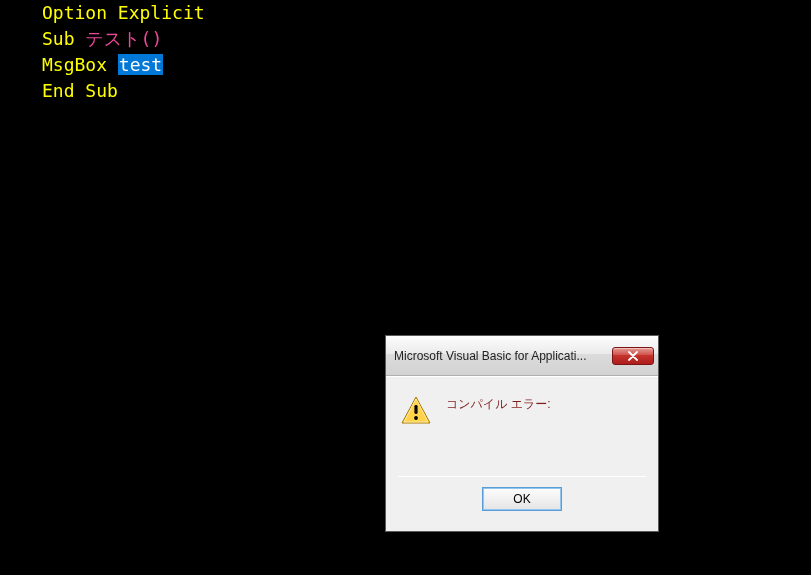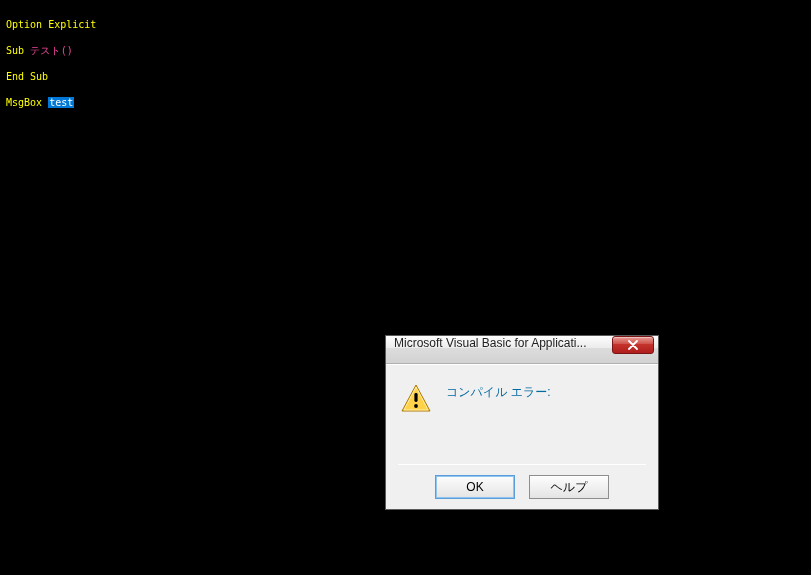--- a/index.html
+++ b/index.html
@@ -5,23 +5,24 @@
     * { margin: 0; padding: 0; box-sizing: border-box; }
     body {
       width: 811px;
       height: 575px;
       background: #000;
       font-family: "MS Gothic", "Consolas", monospace;
       position: relative;
       overflow: hidden;
     }
     .code-editor {
-      padding: 16px 6px;
-      font-size: 10px;
+      padding: 4px 6px;
+      font-size: 18px;
       line-height: 18px;
+      margin-left: 36px;
     }
     .code-line {
       white-space: pre;
       color: #ffff00;
       margin-bottom: 8px;
     }
     .keyword { color: #ffff00; }
     .identifier { color: #ec4899; }
     .highlighted {
       background: #0078d7;
@@ -32,24 +33,25 @@
       position: absolute;
       left: 385px;
       top: 335px;
       width: 274px;
       background: #f0f0f0;
       border: 1px solid #5a5a5a;
       box-shadow: 0 0 12px rgba(0,0,0,0.5);
       font-family: "Segoe UI", "Meiryo", sans-serif;
     }
     .dialog-titlebar {
-      height: 28px;
+      height: 40px;
       background: linear-gradient(to bottom, #fdfdfd 0%, #ebebeb 45%, #dcdcdc 46%, #d2d2d2 100%);
       border-bottom: 1px solid #b0b0b0;
       display: flex;
+      align-items: center;
       padding: 0 4px 0 8px;
       font-size: 12px;
       color: #222;
     }
     .dialog-title {
       flex: 1;
       white-space: nowrap;
       overflow: hidden;
       text-overflow: ellipsis;
     }
@@ -65,41 +67,41 @@
       cursor: default;
       box-shadow: inset 0 1px 0 rgba(255,255,255,0.4);
     }
     .close-btn svg { display: block; }
     .dialog-body {
       padding: 18px 14px 12px 14px;
       min-height: 100px;
       display: flex;
       gap: 14px;
       font-size: 12px;
-      color: #0369a1;
+      color: #7f1d1d;
       border-top: 1px solid #fff;
     }
     .dialog-icon {
       flex: 0 0 auto;
       width: 32px;
       height: 32px;
     }
     .dialog-text {
       flex: 1;
       line-height: 1.5;
     }
     .dialog-text .msg1 { margin-bottom: 14px; }
     .dialog-sep {
       height: 1px;
       background: #cfcfcf;
       margin: 0 12px;
       border-bottom: 1px solid #fff;
     }
     .dialog-buttons {
-      padding: 10px 12px 10px 12px;
+      padding: 10px 12px 20px 12px;
       display: flex;
       justify-content: center;
       gap: 14px;
     }
     .dlg-btn {
       width: 80px;
       height: 24px;
       background: linear-gradient(to bottom, #fdfdfd, #e4e4e4);
       border: 1px solid #8e8e8e;
       font-size: 12px;
@@ -111,22 +113,22 @@
       border: 1px solid #5b9dd8;
       box-shadow: 0 0 0 1px #8fc5ee inset, inset 0 1px 0 #fff;
     }
   </style>
 </head>
 <body>
 
 <div class="code-editor">
   <div class="code-line"><span class="keyword">Option Explicit</span></div>
   <div class="code-line"><span class="keyword">Sub</span><span class="identifier"> テスト()</span></div>
+  <div class="code-line"><span class="keyword">MsgBox </span><span class="highlighted">test</span></div>
   <div class="code-line"><span class="keyword">End Sub</span></div>
-  <div class="code-line"><span class="keyword">MsgBox </span><span class="highlighted">test</span></div>
 </div>
 
 <div class="dialog">
   <div class="dialog-titlebar">
     <span class="dialog-title">Microsoft Visual Basic for Applicati...</span>
     <div class="close-btn">
       <svg width="12" height="10" viewBox="0 0 12 10">
         <path d="M2 1 L10 9 M10 1 L2 9" stroke="#fff" stroke-width="1.8" stroke-linecap="round"></path>
       </svg>
     </div>
@@ -140,15 +142,14 @@
         <circle cx="16" cy="23" r="1.9" fill="#000"></circle>
       </svg>
     </div>
     <div class="dialog-text">
       <div class="msg1">コンパイル エラー:</div>
     </div>
   </div>
   <div class="dialog-sep"></div>
   <div class="dialog-buttons">
     <button class="dlg-btn default">OK</button>
-    <button class="dlg-btn">ヘルプ</button>
   </div>
 </div>
 
 </body></html>

